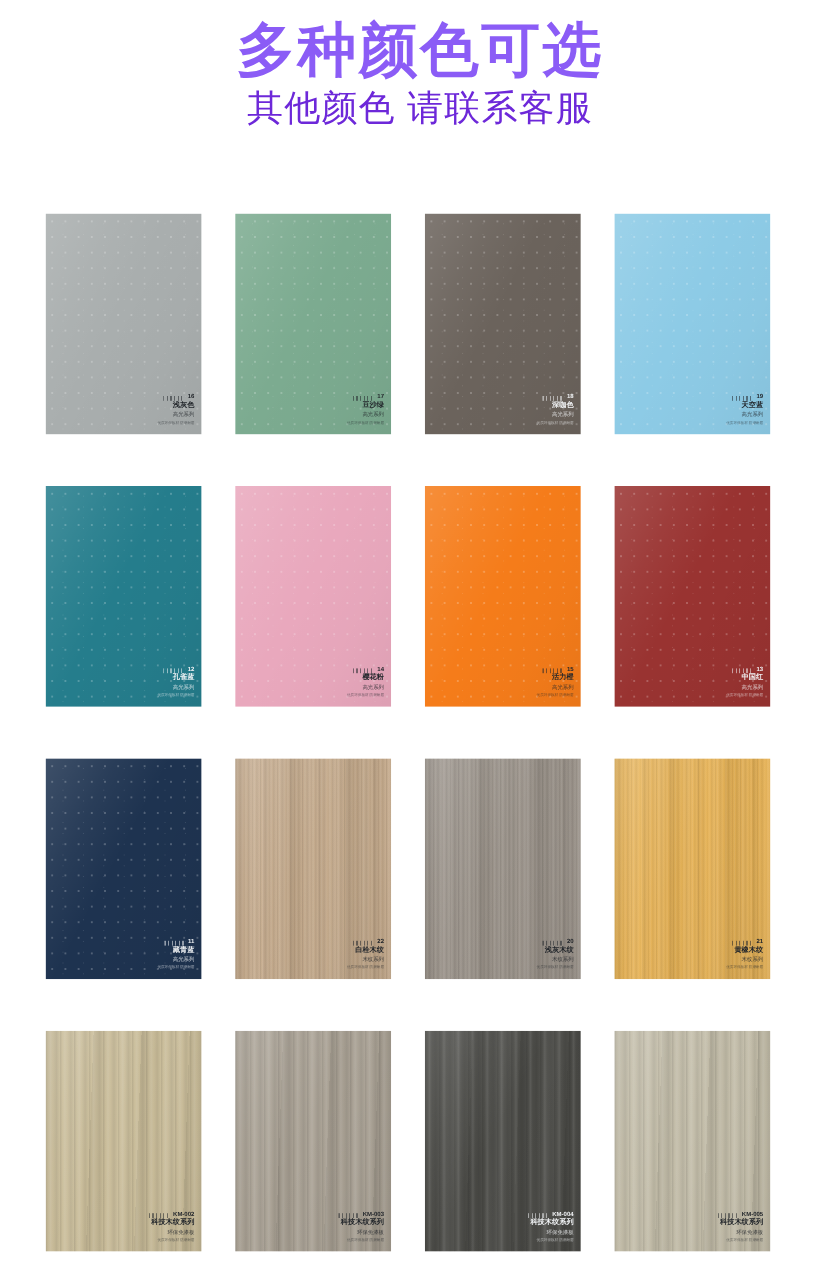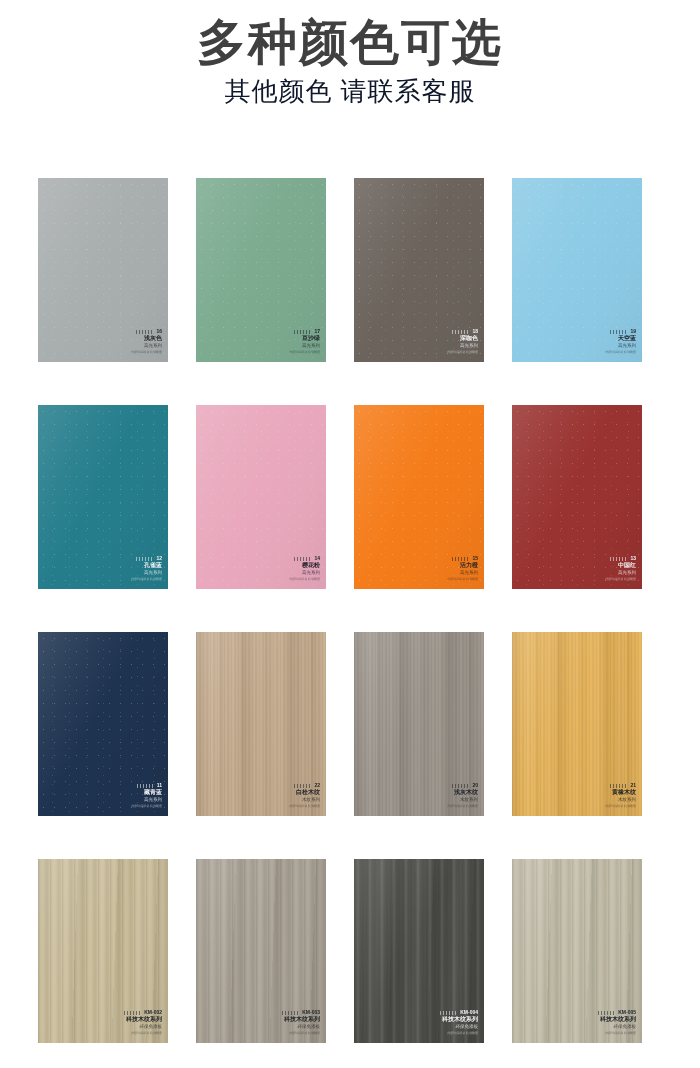--- a/index.html
+++ b/index.html
@@ -24,30 +24,30 @@
 
   
   .header {
     width: 700px;
     padding-top: 12px;
     text-align: center;
   }
   .title {
     font-size: 49px;
     font-weight: bold;
-    color: #404040;
+    color: #8b5cf6;
     letter-spacing: 2px;
     line-height: 60px;
     margin: 0;
     white-space: nowrap;
   }
   .subtitle {
-    font-size: 26px;
+    font-size: 30px;
     font-weight: normal;
-    color: #0f172a;
+    color: #6d28d9;
     letter-spacing: 1px;
     line-height: 34px;
     margin: 2px 0 0 0;
     white-space: nowrap;
   }
 
   
   .grid {
     position: absolute;
     left: 38px;

